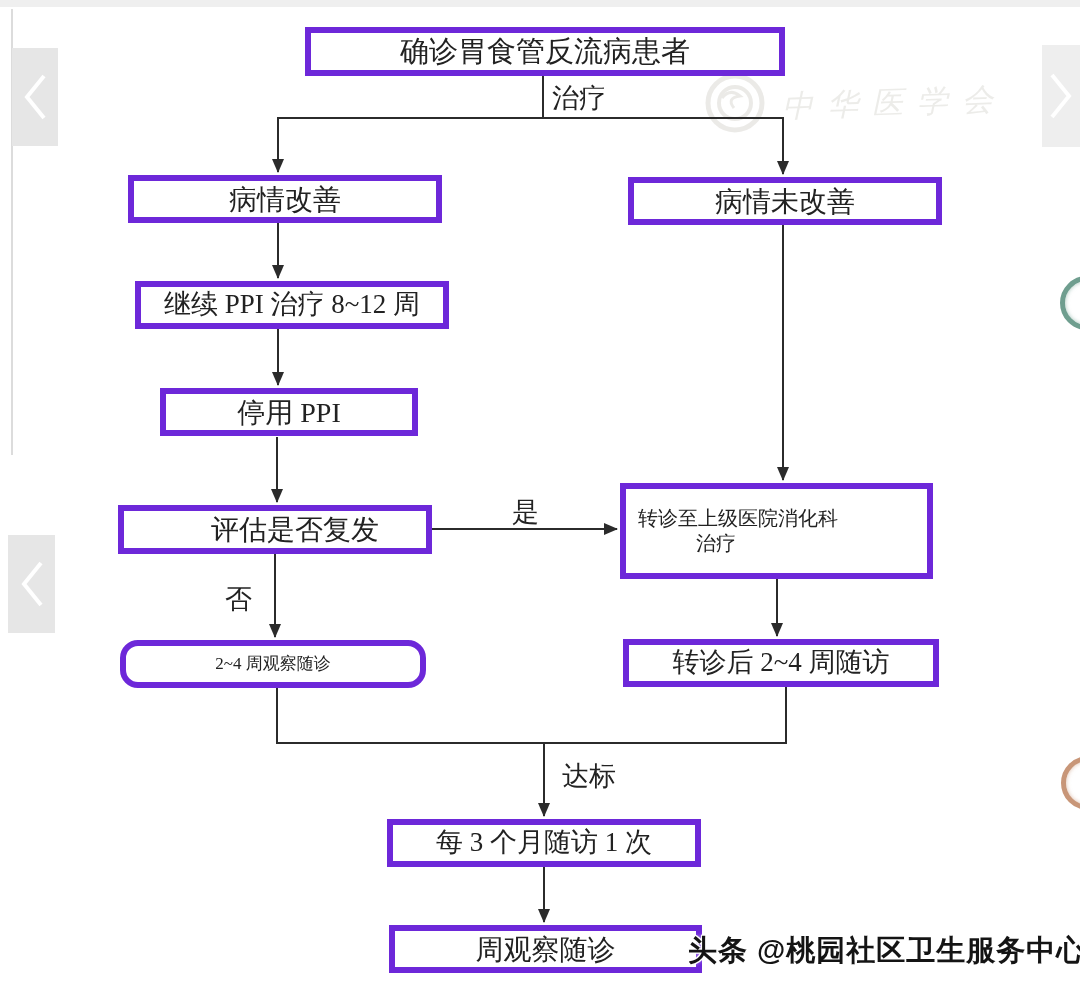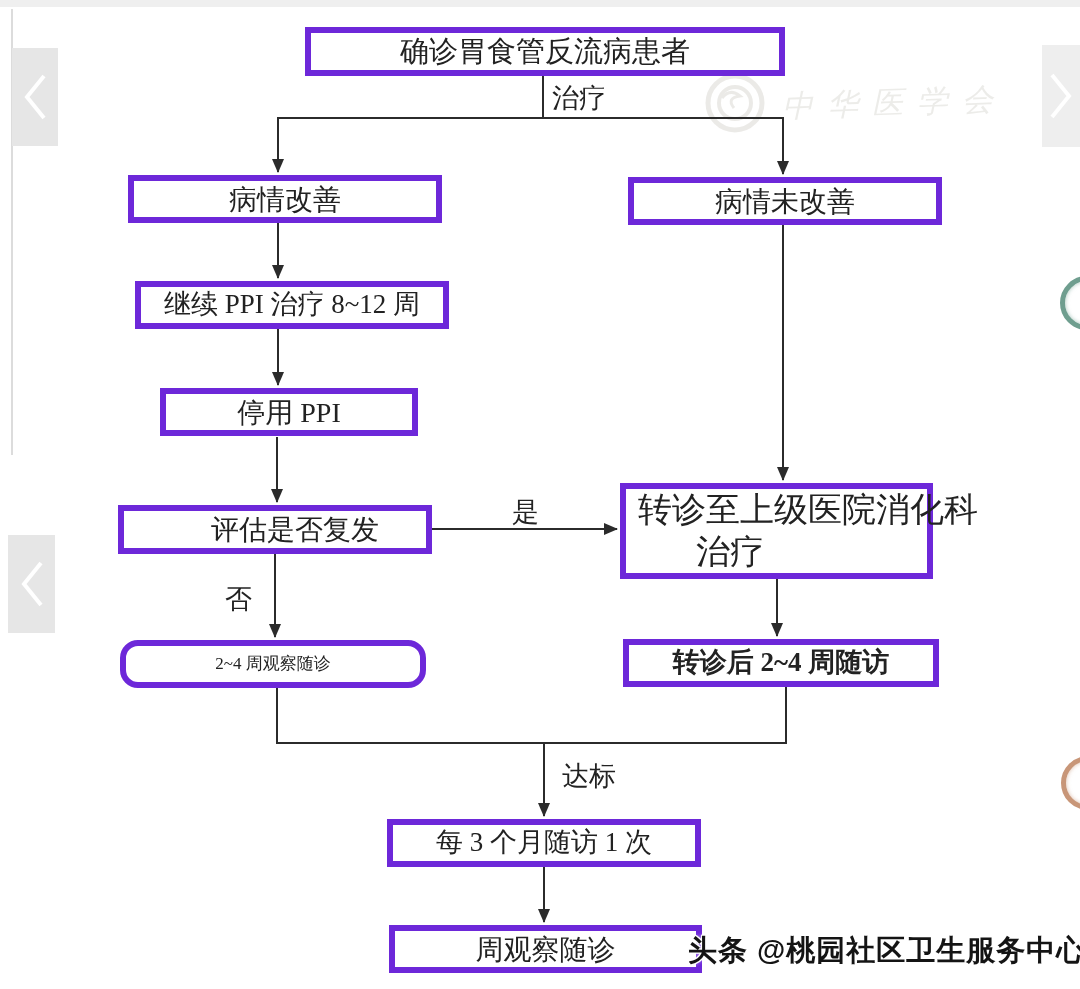--- a/index.html
+++ b/index.html
@@ -37,24 +37,24 @@
     white-space:nowrap;
   }
   .n-start{left:305px;top:27px;width:480px;height:49px;font-size:29px;}
   .n-improved{left:128px;top:175px;width:314px;height:48px;}
   .n-notimproved{left:628px;top:177px;width:314px;height:48px;}
   .n-continue{left:135px;top:281px;width:314px;height:48px;font-size:27px;}
   .n-stop{left:128px;top:388px;width:258px;height:48px;margin-left:32px;}
   .n-assess{left:118px;top:505px;width:314px;height:49px;padding-left:40px;}
   .n-refer{left:620px;top:483px;width:313px;height:96px;
     flex-direction:column;align-items:flex-start;justify-content:center;
-    padding-left:12px;font-size:34px;}
+    padding-left:12px;font-size:20px;}
   .n-refer .l2{margin-left:58px;}
   .n-observe{left:120px;top:640px;width:306px;height:48px;font-size:17px;border-radius:18px;}
-  .n-postref{left:623px;top:639px;width:316px;height:48px;font-size:27px;font-weight:bold;}
+  .n-postref{left:623px;top:639px;width:316px;height:48px;font-size:27px;}
   .n-quarterly{left:387px;top:819px;width:314px;height:48px;font-size:27px;}
   .n-annual{left:389px;top:925px;width:313px;height:48px;}
 
   
   .elabel{position:absolute;font-size:27px;color:#222;white-space:nowrap;}
   .el-treat{left:552px;top:80px;}
   .el-yes{left:512px;top:494px;}
   .el-no{left:225px;top:581px;}
   .el-std{left:562px;top:758px;}
 

